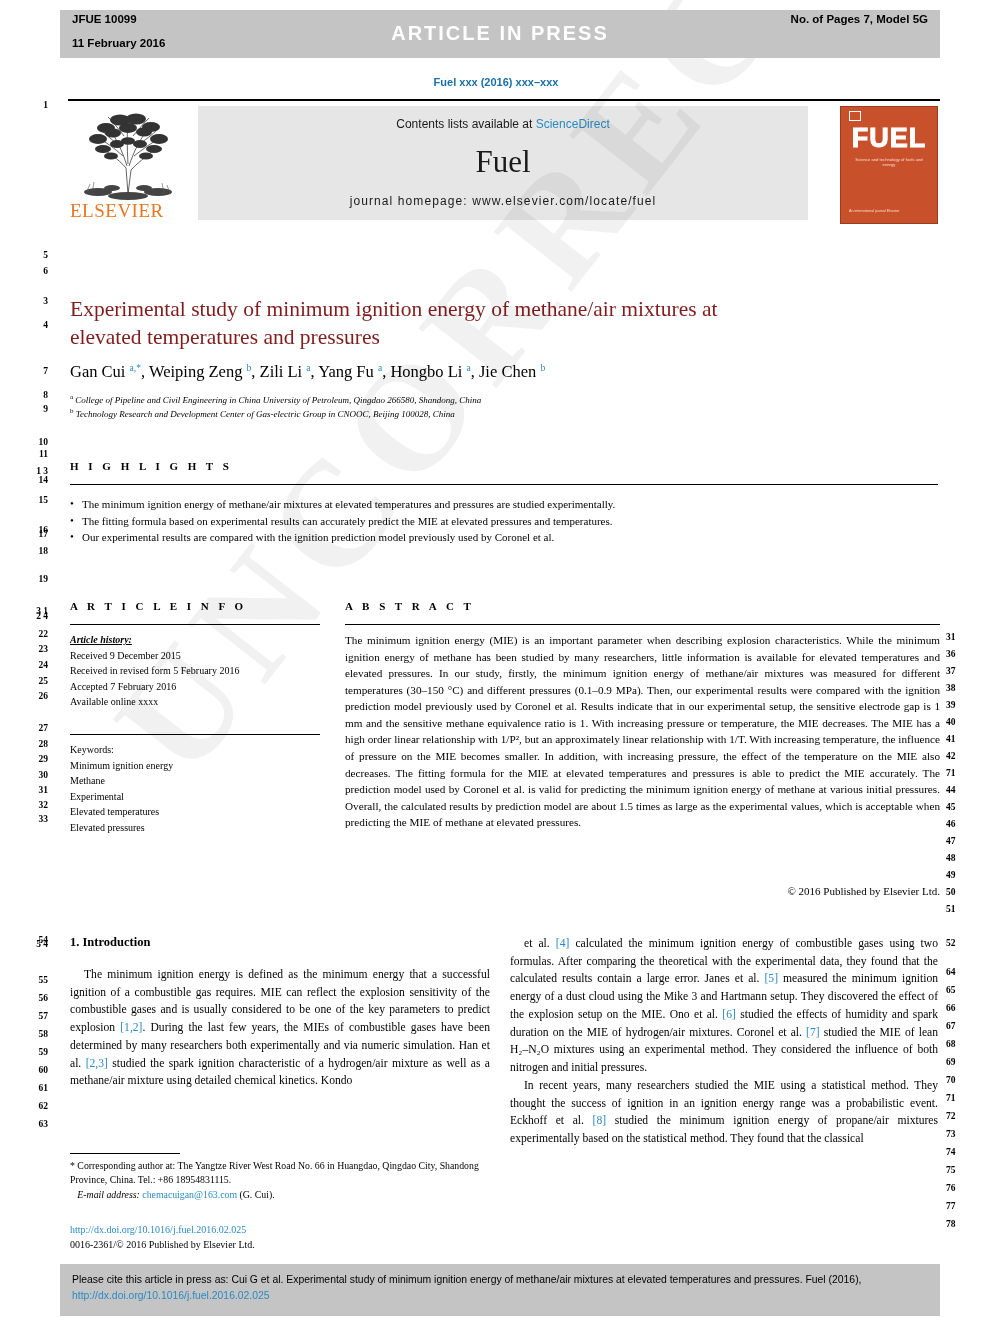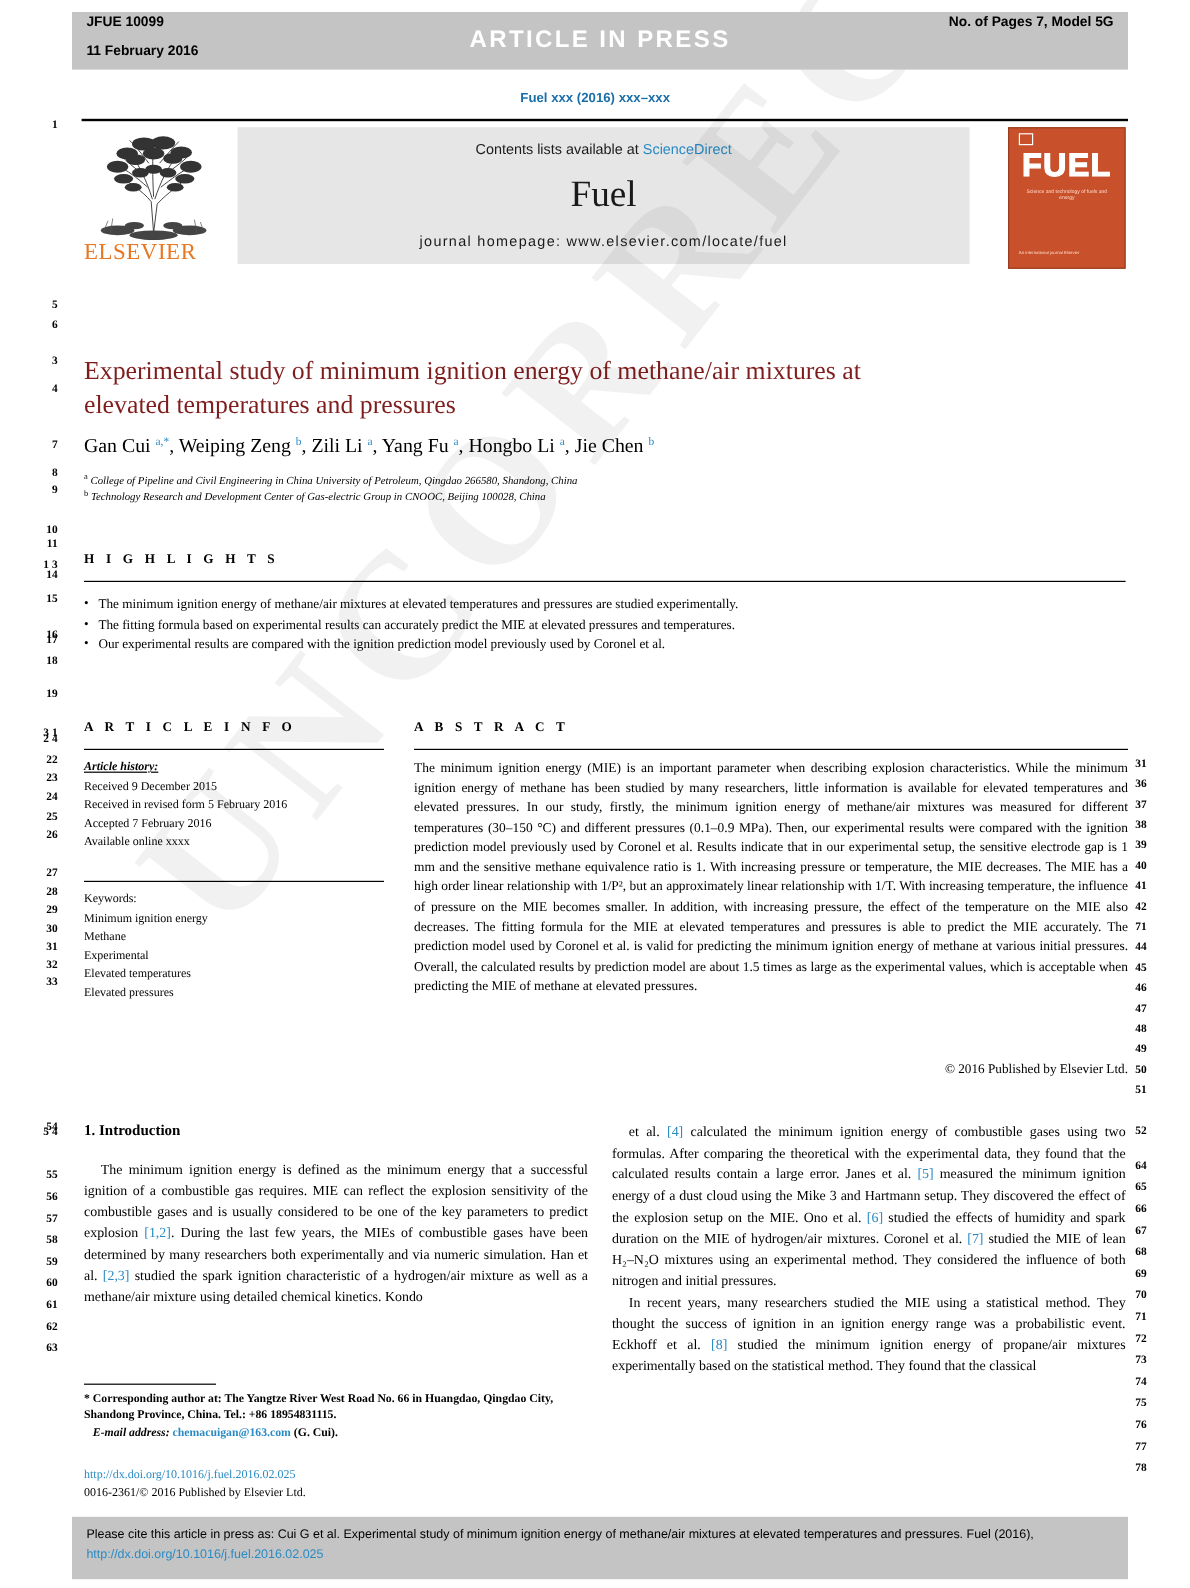--- a/index.html
+++ b/index.html
@@ -266,21 +266,21 @@
   .ref { color: #2a8bc4; }
 
   
   .foot-rule {
     position: absolute; left: 70px; top: 1153px; width: 110px;
     border-top: 1px solid #000;
   }
   .footnote {
     position: absolute; left: 70px; top: 1159px; width: 420px;
     font-family: "Liberation Serif", serif;
-    font-size: 9.8px; line-height: 1.48; font-weight: bold;
+    font-size: 9.8px; line-height: 1.48;
   }
   .footnote .em { font-style: italic; }
   .doi-block {
     position: absolute; left: 70px; top: 1222px; width: 420px;
     font-family: "Liberation Serif", serif;
     font-size: 10px; line-height: 1.5;
   }
   .link { color: #2a8bc4; }
 
   

